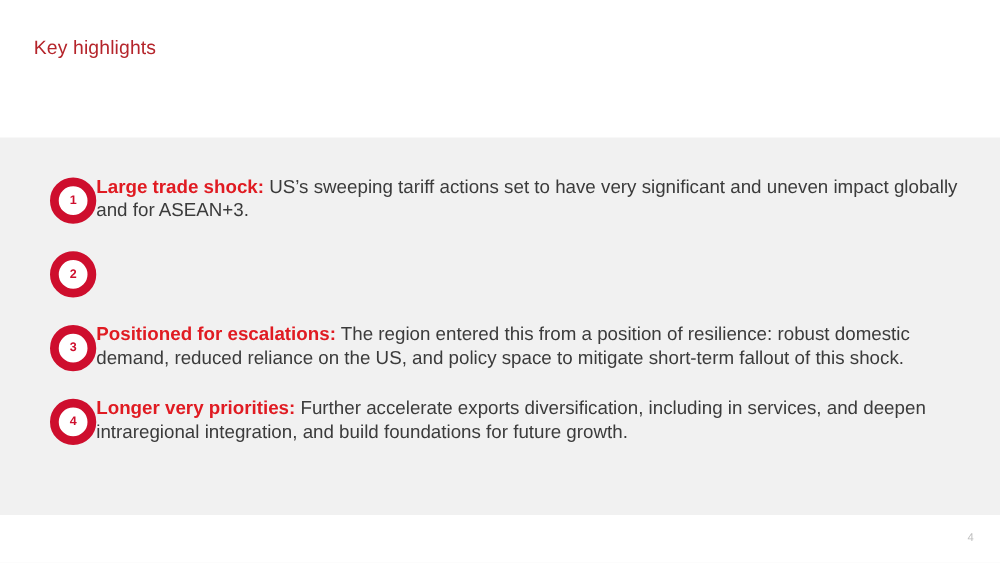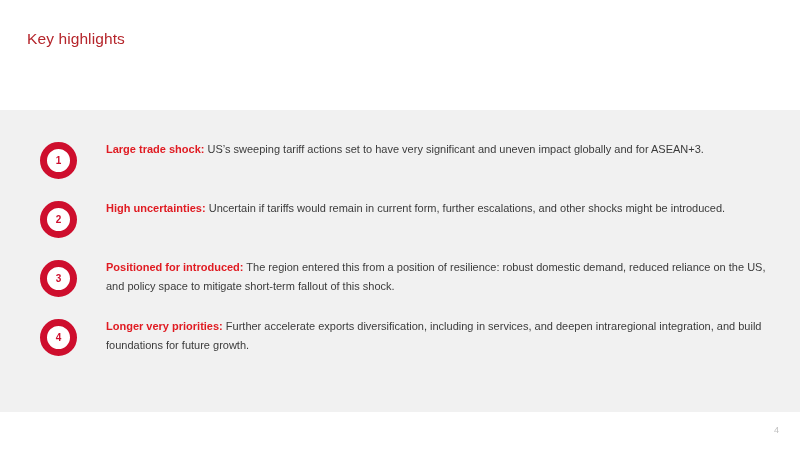--- a/index.html
+++ b/index.html
@@ -78,22 +78,21 @@
   .hl-badge-num {
     font-size: 10px;
     font-weight: bold;
     color: #CE0E2D;
     line-height: 1;
     transform: translateY(0px);
   }
 
   .hl-text {
     flex: 1 1 auto;
-    margin-left: 29px;
-    font-size: 11px;
+    font-size: 15px;
     line-height: 19px;
     color: #3B3B3B;
     padding-top: 2px;
   }
   .hl-lead {
     color: #E01B22;
     font-weight: bold;
   }
 
   
@@ -128,31 +127,28 @@
         </div>
         <div class="hl-text">
           <span class="hl-lead">Large trade shock:</span><span> US’s sweeping tariff actions set to have very significant and uneven impact globally and for ASEAN+3.</span>
         </div>
       </div>
 
       <div class="hl-row row-2">
         <div class="hl-badge">
           <span class="hl-badge-num">2</span>
         </div>
-        <div class="hl-text">
-          <span class="hl-lead">High uncertainties:</span><span> Uncertain if tariffs would remain in current form, further escalations, and other shocks might be introduced.</span>
-        </div>
       </div>
 
       <div class="hl-row row-3">
         <div class="hl-badge">
           <span class="hl-badge-num">3</span>
         </div>
         <div class="hl-text">
-          <span class="hl-lead">Positioned for introduced:</span><span> The region entered this from a position of resilience: robust domestic demand, reduced reliance on the US, and policy space to mitigate short-term fallout of this shock.</span>
+          <span class="hl-lead">Positioned for escalations:</span><span> The region entered this from a position of resilience: robust domestic demand, reduced reliance on the US, and policy space to mitigate short-term fallout of this shock.</span>
         </div>
       </div>
 
       <div class="hl-row row-4">
         <div class="hl-badge">
           <span class="hl-badge-num">4</span>
         </div>
         <div class="hl-text">
           <span class="hl-lead">Longer very priorities:</span><span> Further accelerate exports diversification, including in services, and deepen intraregional integration, and build foundations for future growth.</span>
         </div>

